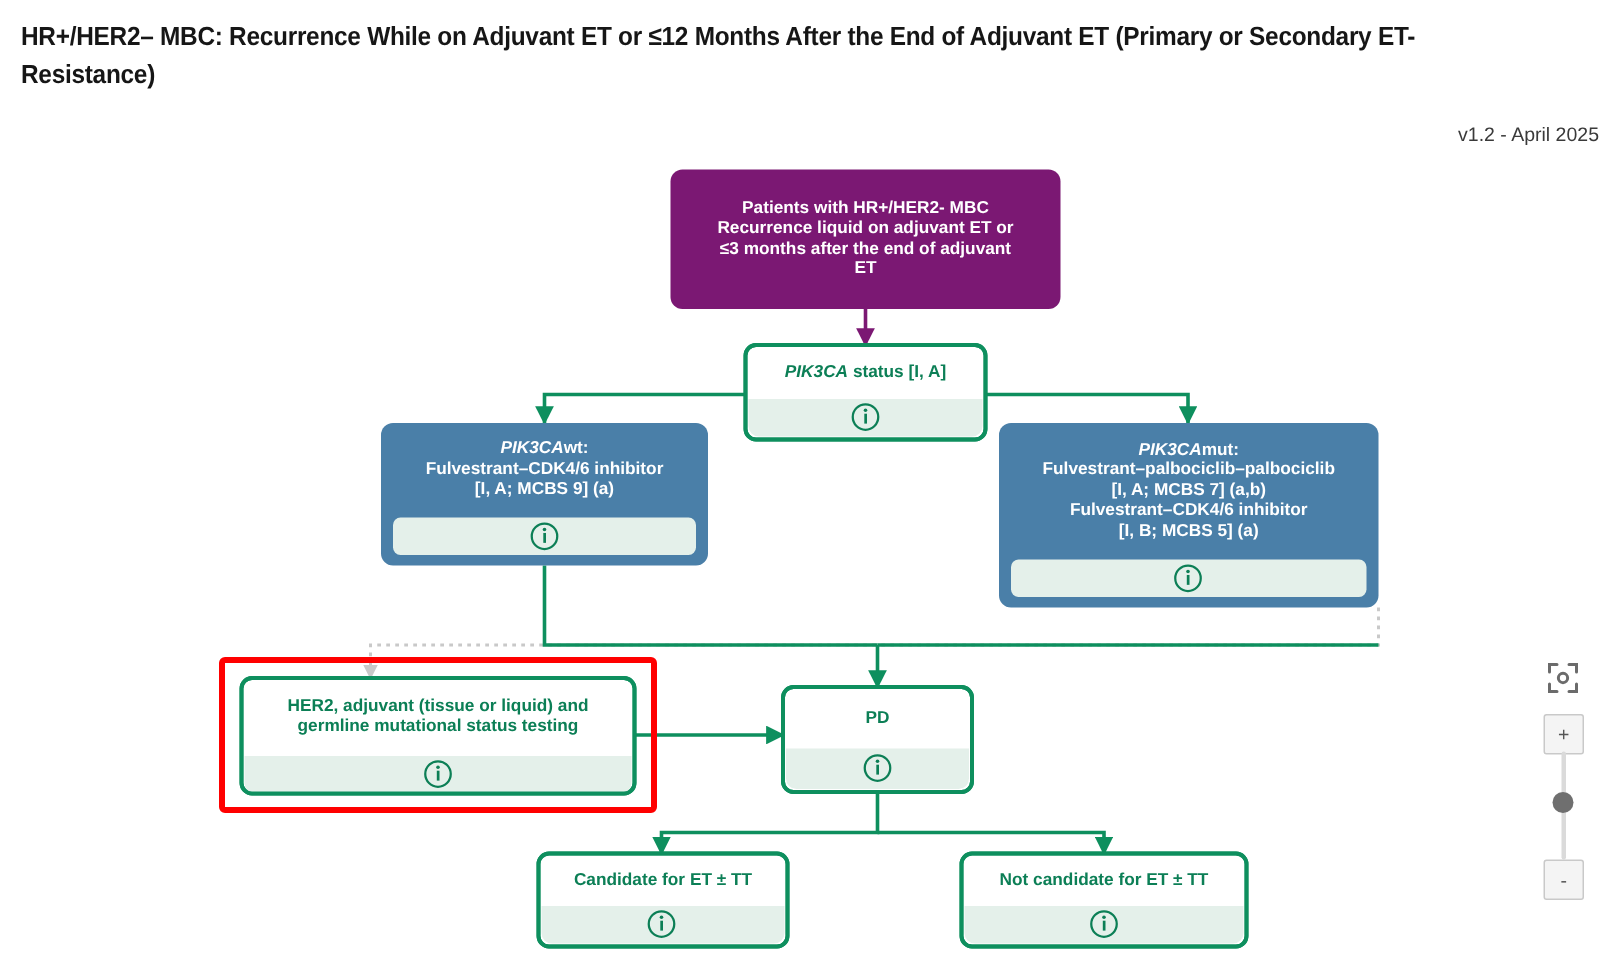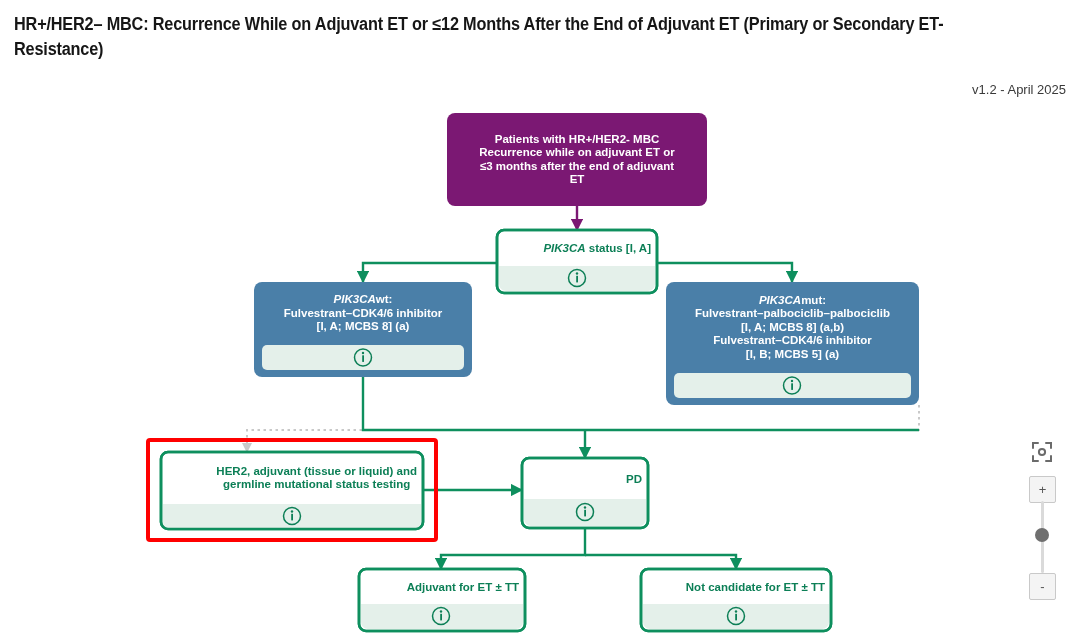--- a/index.html
+++ b/index.html
@@ -66,21 +66,21 @@
     display: flex;
     align-items: center;
     justify-content: center;
     text-align: center;
     padding: 2px 6px;
     font-family: "Liberation Sans", sans-serif;
     font-weight: bold;
     line-height: 13.5px;
   }
   .t-white  { color: #ffffff; font-size: 11.5px; }
-  .t-green  { color: #0c7f56; font-size: 11.5px; justify-content: flex-end; }
+  .t-green  { color: #0c7f56; font-size: 11.5px; }
   .ital     { font-style: italic; }
 
   
   #view-controls {
     position: absolute;
     left: 1026px;
     top: 438px;
     width: 36px;
     height: 160px;
   }
@@ -180,21 +180,21 @@
       <path d="M 585 428 L 585 455 L 441 455 L 441 469" stroke="#0E8F5E" stroke-width="2.4" fill="none" marker-end="url(#arrG)"></path>
       <path d="M 585 455 L 736 455 L 736 469" stroke="#0E8F5E" stroke-width="2.4" fill="none" marker-end="url(#arrG)"></path>
     </g>
 
     <g>
       <rect x="447" y="13" width="260" height="93" rx="8" ry="8" fill="#7B1873"></rect>
       <foreignObject x="447" y="13" width="260" height="93">
         <div xmlns="http://www.w3.org/1999/xhtml" class="nodebody t-white">
           <div>
             <div>Patients with HR+/HER2- MBC</div>
-            <div>Recurrence while on adjuvant ET or</div>
+            <div>Recurrence liquid on adjuvant ET or</div>
             <div>≤3 months after the end of adjuvant</div>
             <div>ET</div>
           </div>
         </div>
       </foreignObject>
     </g>
 
     <g>
       <rect x="497" y="130" width="160" height="63" rx="7" ry="7" fill="#FFFFFF" stroke="#0E8F5E" stroke-width="2.6"></rect>
       <path d="M 499 166 H 655 V 184 a 7 7 0 0 1 -7 7 H 506 a 7 7 0 0 1 -7 -7 Z" fill="#E4F0EA"></path>
@@ -215,42 +215,42 @@
 
     <g>
       <rect x="254" y="182" width="218" height="95" rx="8" ry="8" fill="#4A7FA8"></rect>
       <foreignObject x="254" y="185" width="218" height="57">
         <div xmlns="http://www.w3.org/1999/xhtml" class="nodebody t-white">
           <div>
             <div>
               <span class="ital">PIK3CA</span><span>wt:</span>
             </div>
             <div>Fulvestrant–CDK4/6 inhibitor</div>
-            <div>[I, A; MCBS 8] (a)</div>
+            <div>[I, A; MCBS 9] (a)</div>
           </div>
         </div>
       </foreignObject>
       <rect x="262" y="245" width="202" height="25" rx="5" ry="5" fill="#E4F0EA"></rect>
       <g>
         <circle cx="363" cy="257.5" r="8.5" fill="none" stroke="#0C7F56" stroke-width="1.5"></circle>
         <circle cx="363" cy="253" r="1.2" fill="#0C7F56"></circle>
         <rect x="362.2" y="255.3" width="1.8" height="6.6" fill="#0C7F56"></rect>
       </g>
     </g>
 
     <g>
       <rect x="666" y="182" width="253" height="123" rx="8" ry="8" fill="#4A7FA8"></rect>
       <foreignObject x="666" y="185" width="253" height="85">
         <div xmlns="http://www.w3.org/1999/xhtml" class="nodebody t-white">
           <div>
             <div>
               <span class="ital">PIK3CA</span><span>mut:</span>
             </div>
             <div>Fulvestrant–palbociclib–palbociclib</div>
-            <div>[I, A; MCBS 8] (a,b)</div>
+            <div>[I, A; MCBS 7] (a,b)</div>
             <div>Fulvestrant–CDK4/6 inhibitor</div>
             <div>[I, B; MCBS 5] (a)</div>
           </div>
         </div>
       </foreignObject>
       <rect x="674" y="273" width="237" height="25" rx="5" ry="5" fill="#E4F0EA"></rect>
       <g>
         <circle cx="792" cy="285.5" r="8.5" fill="none" stroke="#0C7F56" stroke-width="1.5"></circle>
         <circle cx="792" cy="281" r="1.2" fill="#0C7F56"></circle>
         <rect x="791.2" y="283.3" width="1.8" height="6.6" fill="#0C7F56"></rect>
@@ -292,21 +292,21 @@
         <rect x="584.2" y="409.8" width="1.8" height="6.6" fill="#0C7F56"></rect>
       </g>
     </g>
 
     <g>
       <rect x="359" y="469" width="166" height="62" rx="7" ry="7" fill="#FFFFFF" stroke="#0E8F5E" stroke-width="2.6"></rect>
       <path d="M 361 504 H 523 V 522 a 7 7 0 0 1 -7 7 H 368 a 7 7 0 0 1 -7 -7 Z" fill="#E4F0EA"></path>
       <rect x="359" y="469" width="166" height="62" rx="7" ry="7" fill="none" stroke="#0E8F5E" stroke-width="2.6"></rect>
       <foreignObject x="359" y="471" width="166" height="33">
         <div xmlns="http://www.w3.org/1999/xhtml" class="nodebody t-green">
-          <div>Adjuvant for ET ± TT</div>
+          <div>Candidate for ET ± TT</div>
         </div>
       </foreignObject>
       <g>
         <circle cx="441" cy="516" r="8.5" fill="none" stroke="#0C7F56" stroke-width="1.5"></circle>
         <circle cx="441" cy="511.5" r="1.2" fill="#0C7F56"></circle>
         <rect x="440.2" y="513.8" width="1.8" height="6.6" fill="#0C7F56"></rect>
       </g>
     </g>
 
     <g>

